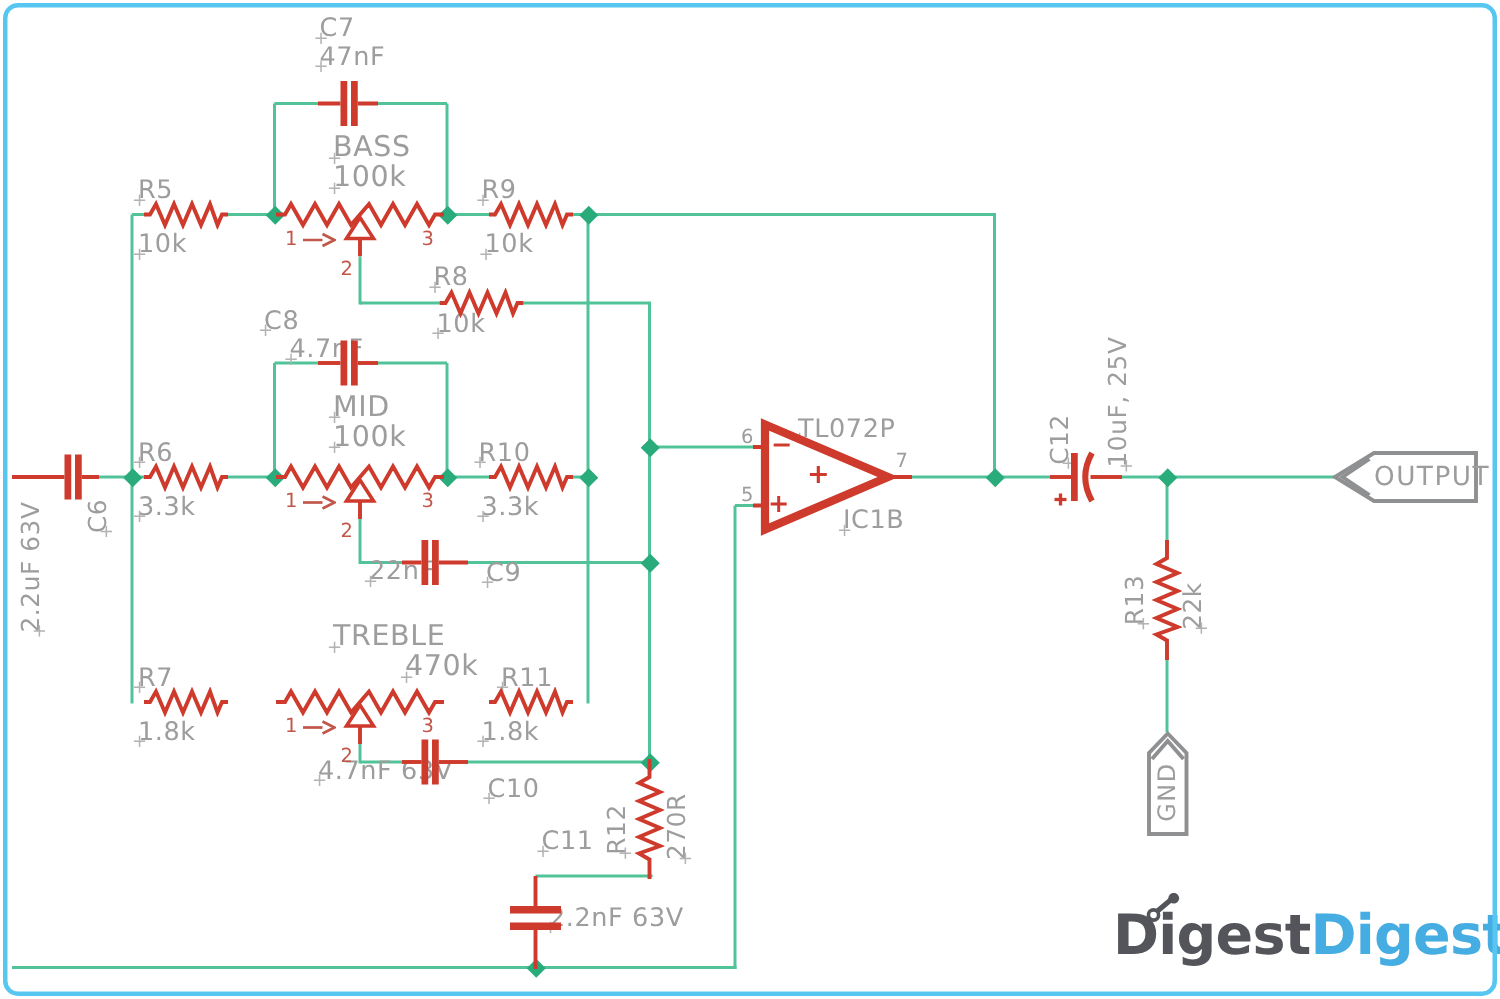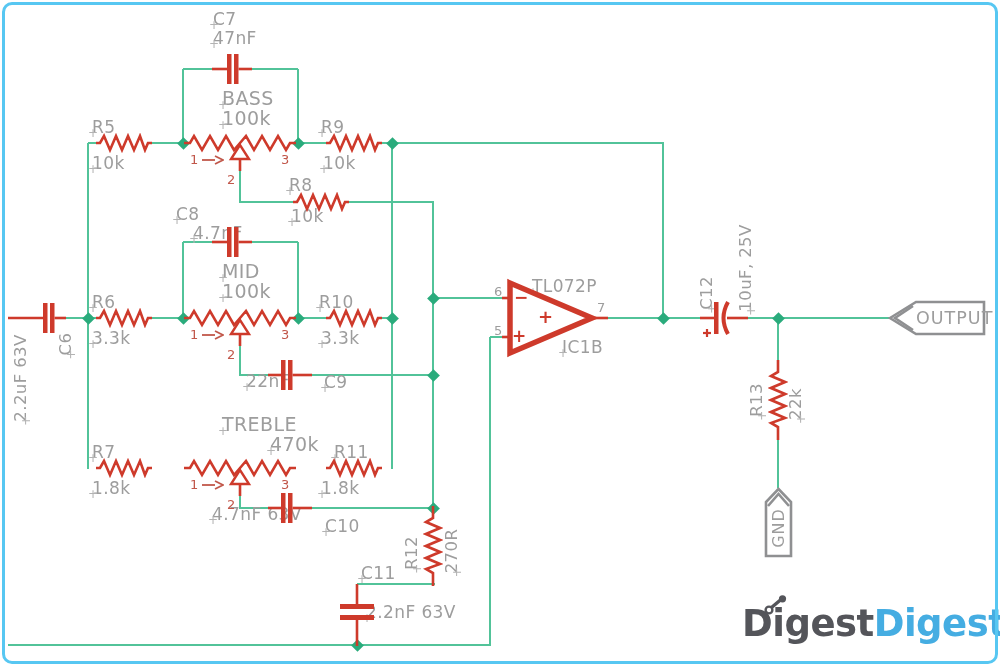--- a/index.html
+++ b/index.html
@@ -244,21 +244,21 @@
   <span class="lbl xl big" style="left:222px;top:434px;margin-left:48px;">470k</span>
 
   <span class="lbl xl" style="left:92px;top:443px;">R7</span>
   <span class="lbl xl" style="left:92px;top:479px;">1.8k</span>
   <span class="lbl xl" style="left:334px;top:443px;text-align:center;">R11</span>
   <span class="lbl xl" style="left:321px;top:479px;">1.8k</span>
 
   <span class="lbl xl" style="left:212px;top:505px;">4.7nF 63V</span>
   <span class="lbl xl" style="left:325px;top:506px;margin-top:11px;">C10</span>
 
-  <span class="lbl xl" style="left:361px;top:564px;">C11</span>
+  <span class="lbl xl" style="left:361px;top:552px;">C11</span>
   <span class="lbl xl" style="left:366px;top:603px;">2.2nF 63V</span>
 
   <span class="vlbl xl" style="left:412px;top:553px;">R12</span>
   <span class="vlbl xl" style="left:452px;top:551px;">270R</span>
 
   <span class="vlbl xl" style="left:66px;top:344px;">C6</span>
   <span class="vlbl xl" style="left:21px;top:378px;">2.2uF 63V</span>
 
   <span class="vlbl xl" style="left:707px;top:293px;">C12</span>
   <span class="vlbl xl" style="left:746px;top:268px;">10uF, 25V</span>

